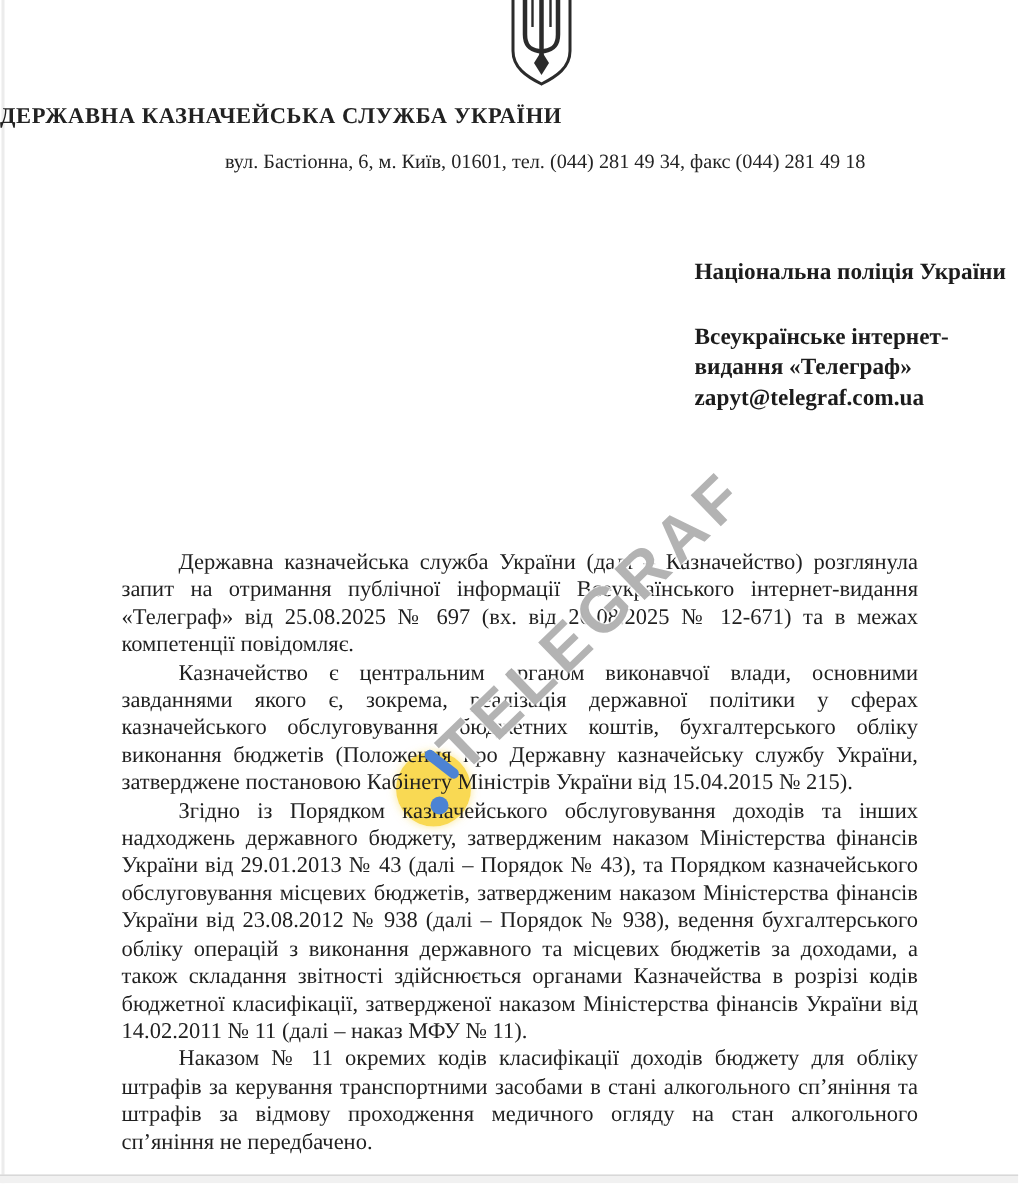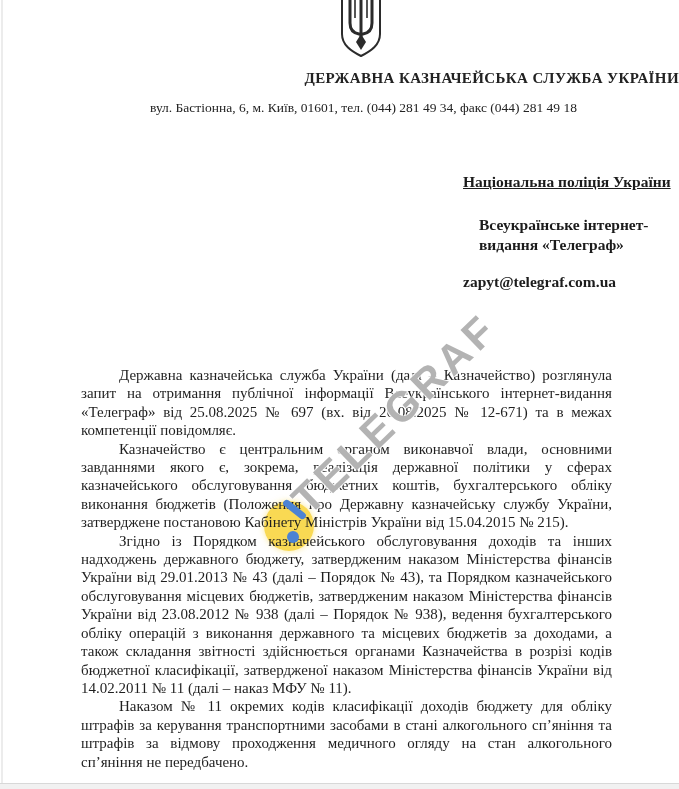--- a/index.html
+++ b/index.html
@@ -18,40 +18,40 @@
   }
   .edge-bottom {
     position: absolute; left: 0; bottom: 0; width: 100%; height: 5px;
     background: #f1f1f1; border-top: 1px solid #d8d8d8;
   }
   .emblem {
     position: absolute; left: 338px; top: -2px; width: 46px; height: 60px;
   }
   .org-name {
     position: absolute; left: 0; top: 70px; width: 679px;
-    text-align: right; font-weight: bold; font-size: 15px;
+    text-align: left; font-weight: bold; font-size: 15px;
     letter-spacing: 0.4px; color: #222;
   }
   .address-line {
     position: absolute; left: 0; top: 100px; width: 679px;
     text-align: center; font-size: 13.5px; color: #232323; margin-left: 24px;
   }
   .contact-line {
     position: absolute; left: 0; top: 120px; width: 679px;
     text-align: center; font-size: 13.5px; color: #232323;
   }
   .contact-line .gap1 { display: inline-block; width: 16px; }
   .contact-line .gap2 { display: inline-block; width: 14px; }
   a.doc-link { color: #3f3fc0; text-decoration: underline; }
   .recipient-block {
     position: absolute; left: 463px; top: 172px; width: 214px;
     font-weight: bold; font-size: 15.5px; line-height: 20.5px; color: #1c1c1c;
   }
-  .recipient-first { margin: 0 0 22px 0; text-decoration: underline; }
-  .recipient-second { margin: 16px; }
+  .recipient-first { margin: 0 0 22px 0; }
+  .recipient-second { margin: 0; }
   .recipient-email { margin: 0; }
   .subject-line {
     position: absolute; left: 81px; top: 316px;
     font-style: italic; font-size: 15px; color: #2a2a2a;
   }
   .letter-body {
     position: absolute; left: 81px; top: 366px; width: 531px;
     font-size: 15px; line-height: 18.4px; text-align: justify; color: #1f1f1f;
     z-index: 2;
   }

